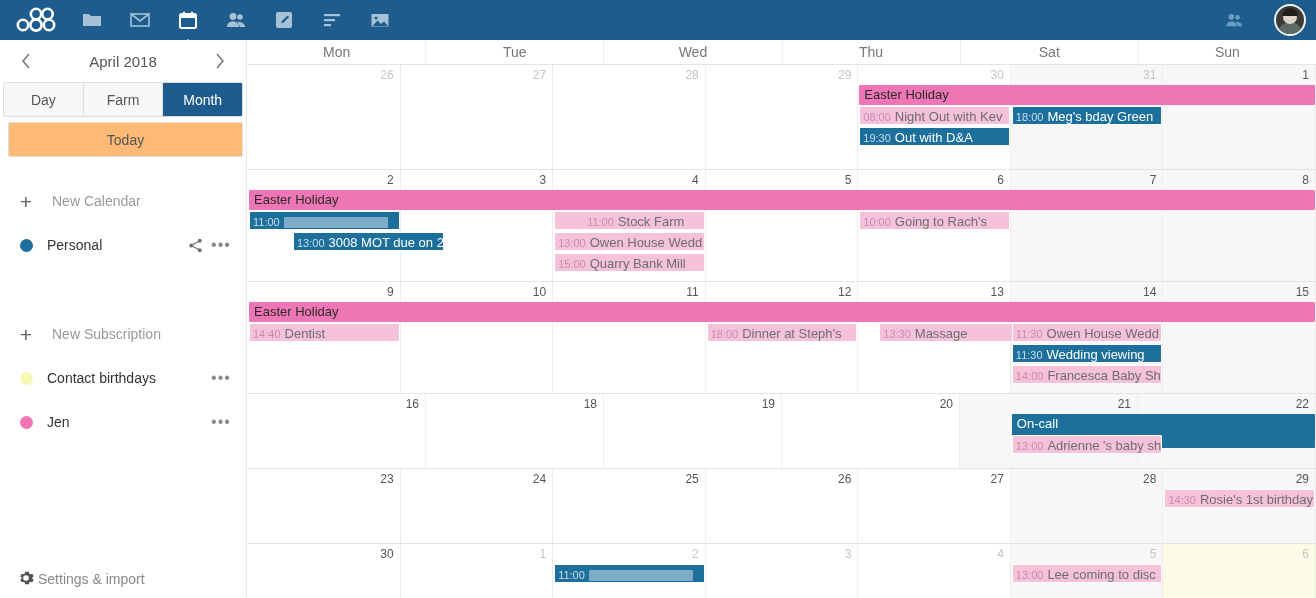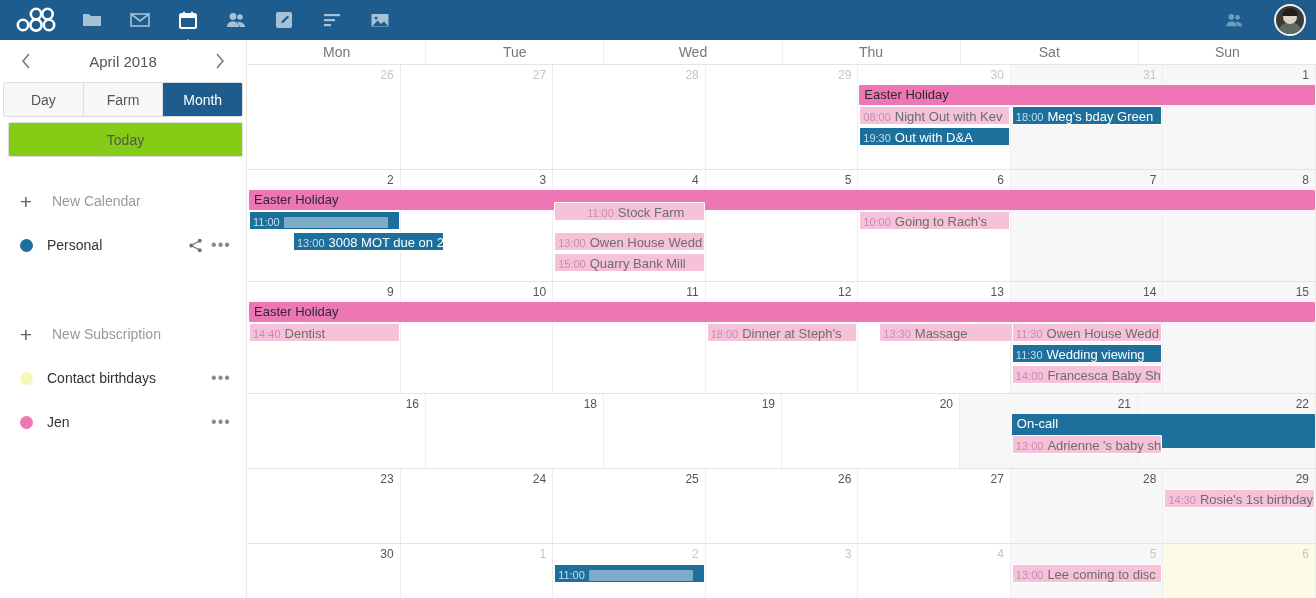--- a/index.html
+++ b/index.html
@@ -117,21 +117,21 @@
   }
   .view-btn:last-child { border-right: none; }
   .view-btn.active {
     background: #1d5c8c; color: #ffffff;
   }
   #today-btn {
     margin: 5px 3px 0 8px;
     height: 35px;
     display: flex; align-items: center; justify-content: center;
     font-size: 14px; color: #555555;
-    background: #84cc16;
+    background: #fdba74;
     border: 1px solid #dddddd;
     border-radius: 2px;
     cursor: pointer;
   }
   .cal-row {
     height: 44px;
     display: flex; align-items: center;
     padding: 0 12px 0 14px;
     font-size: 14px;
   }
@@ -405,20 +405,28 @@
   </div>
 
   <div class="cal-row">
     <div class="dot" style="background:#ee76b4"></div>
     <div class="cal-name">Jen</div>
     <div class="act">
         <span class="dots3">•••</span>
       </div>
   </div>
 
+  <div id="settings-row">
+    <span class="gear">
+      <svg width="16" height="16" viewBox="0 0 16 16">
+          <path d="M8 5.2A2.8 2.8 0 108 10.8 2.8 2.8 0 008 5.2zm6.4 3.6l1.3 1-1.4 2.4-1.6-.5a5.5 5.5 0 01-1.5.9l-.3 1.6H7.1l-.3-1.6a5.5 5.5 0 01-1.5-.9l-1.6.5L2.3 9.8l1.3-1a5.5 5.5 0 010-1.6l-1.3-1 1.4-2.4 1.6.5c.45-.37.96-.68 1.5-.9L7.1 1.8h3.8l.3 1.6c.54.22 1.05.53 1.5.9l1.6-.5 1.4 2.4-1.3 1a5.5 5.5 0 010 1.6z" fill="#555"></path>
+        </svg>
+    </span>
+    <span>Settings &amp; import</span>
+  </div>
 </div>
 
 <div id="calendar">
   <div id="daynames">
       <div class="dayname">Mon</div>
       <div class="dayname">Tue</div>
       <div class="dayname">Wed</div>
       <div class="dayname">Thu</div>
       <div class="dayname">Sat</div>
       <div class="dayname">Sun</div>
@@ -468,21 +476,21 @@
           <div class="daynum">6</div>
         </div>
         <div class="daycell weekend">
           <div class="daynum">7</div>
         </div>
         <div class="daycell weekend">
           <div class="daynum">8</div>
         </div>
         <div class="ev holiday" style="left: 1px; width: 1066px; top: 20px;"><span>Easter Holiday</span></div>
         <div class="ev blue" style="left: 1px; width: 150.571px; top: 41px;"><span class="t">11:00</span><span class="redact" style="width: 104.571px;"></span></div>
-        <div class="ev pink" style="left: 306.143px; width: 150.571px; top: 32px; padding-left: 32px;"><span class="t">11:00</span><span>Stock Farm</span></div>
+        <div class="ev pink" style="left: 306.143px; width: 150.571px; top: 41px; padding-left: 32px;"><span class="t">11:00</span><span>Stock Farm</span></div>
         <div class="ev blue" style="left: 1px; width: 150.571px; top: 62px; margin-left: 44px;"><span class="t">13:00</span><span>3008 MOT due on 2</span></div>
         <div class="ev pink" style="left: 306.143px; width: 150.571px; top: 62px;"><span class="t">13:00</span><span>Owen House Wedd</span></div>
         <div class="ev pink" style="left: 611.286px; width: 150.571px; top: 41px;"><span class="t">10:00</span><span>Going to Rach's</span></div>
         <div class="ev pink" style="left: 306.143px; width: 150.571px; top: 83px;"><span class="t">15:00</span><span>Quarry Bank Mill</span></div>
       </div>
       <div class="week" style="height: 112px;">
         <div class="daycell">
           <div class="daynum">9</div>
         </div>
         <div class="daycell">

